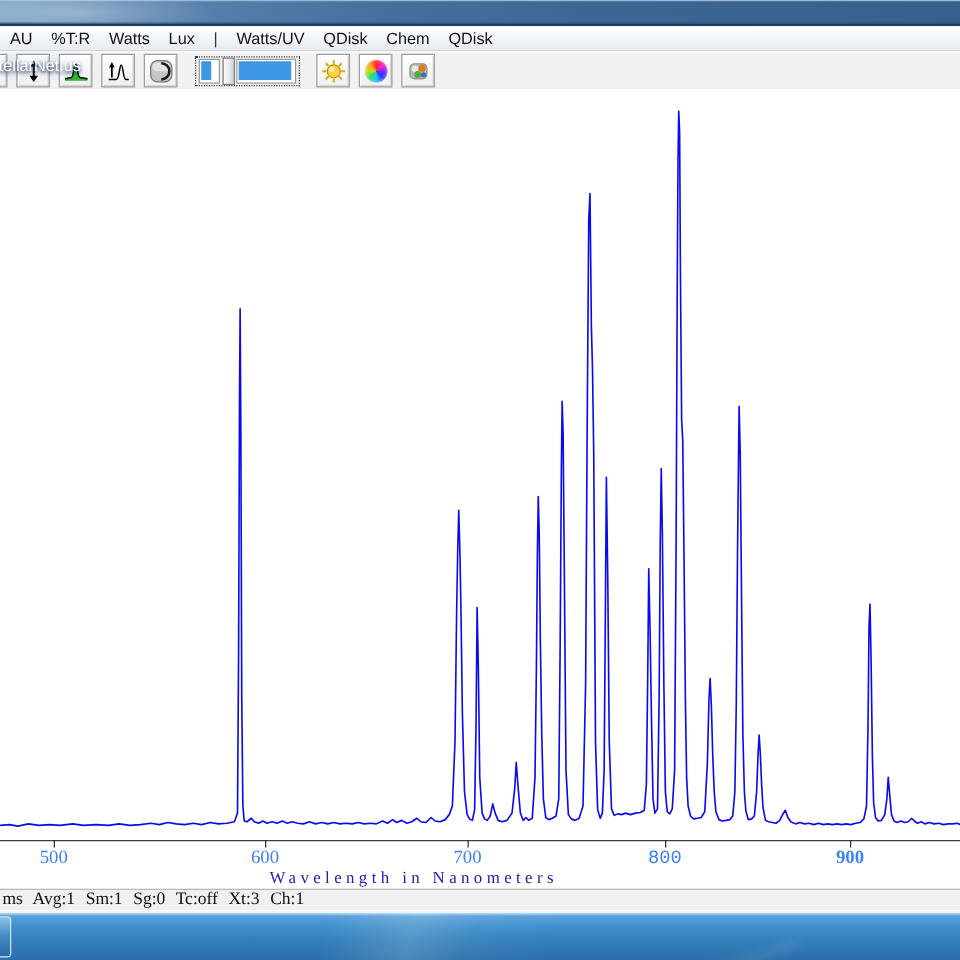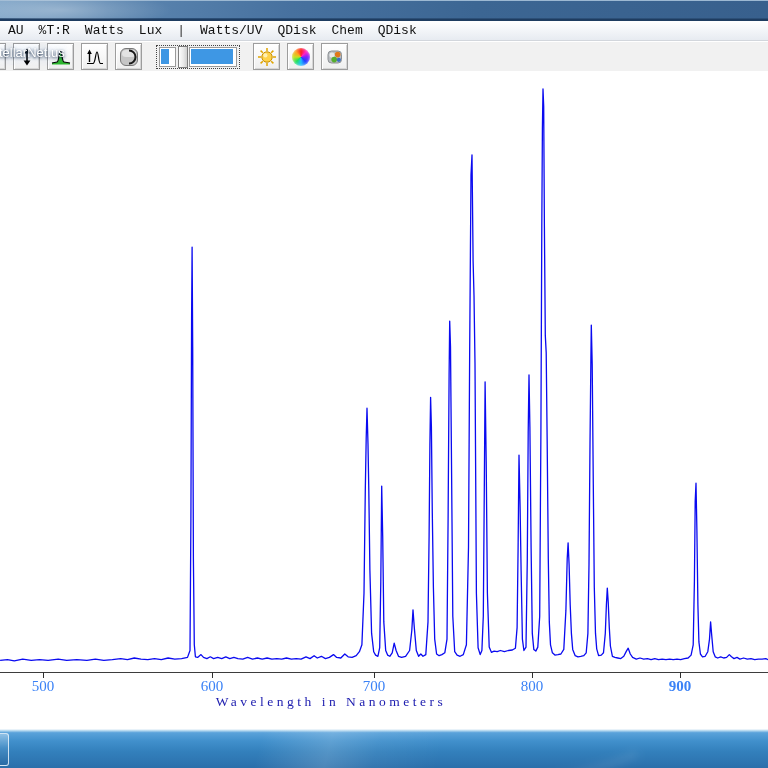--- a/index.html
+++ b/index.html
@@ -11,21 +11,21 @@
     box-shadow:inset 0 1px 0 #9cb8d2, inset 0 -1px 0 #2c4f77;}
   #titlebar:after{content:"";position:absolute;left:0;top:0;width:240px;height:19px;
     background:radial-gradient(ellipse 160px 26px at 60px 10px,rgba(255,255,255,.30),rgba(255,255,255,0) 70%);}
   #title-text{position:absolute;left:-1px;top:1px;font-size:13px;color:#fff;z-index:2;
     text-shadow:0 1px 3px rgba(5,25,55,.95),0 0 8px rgba(120,170,220,.6);margin-top:44px;}
   #titlebar-bottom{position:absolute;left:0;top:19px;width:768px;height:2px;background:#1e3c60;}
   
   #menubar{position:absolute;left:0;top:21px;width:768px;height:20px;
     background:linear-gradient(180deg,#ffffff 0%,#f4f6f9 45%,#e7ebf1 100%);
     border-bottom:1px solid #d2d6dc;display:flex;align-items:center;gap:15px;
-    padding-left:8px;box-sizing:border-box;font-size:13px;color:#111;font-family:Liberation Mono, monospace;}
+    padding-left:8px;box-sizing:border-box;font-size:13px;color:#111;}
   .menu-item{white-space:nowrap;cursor:default;}
   .menu-item.sep{color:#333;}
   
   #toolbar{position:absolute;left:0;top:42px;width:768px;height:29px;background:#f1f1f1;
     border-bottom:1px solid #d8d8d8;display:flex;align-items:center;}
   .tbtn{width:25px;height:25px;flex:0 0 auto;display:flex;align-items:center;justify-content:center;
     background:linear-gradient(180deg,#ffffff,#efefef);border:1px solid #9d9d9d;
     box-shadow:inset 1px 1px 0 #fff, inset -1px -1px 0 #d6d6d6;margin-right:7px;}
   #tbtn-partial{position:absolute;left:-21px;top:1px;}
   #toolbar-left{display:flex;margin-left:13px;}
@@ -189,26 +189,29 @@
   </svg>
   <div class="x-axis-line"></div>
   <div id="axis-layer">
       <div class="x-tick" style="left: 42.5px;"></div>
       <div class="x-tick-label" style="left: 23px;">500</div>
       <div class="x-tick" style="left: 211.5px;"></div>
       <div class="x-tick-label" style="left: 192px;">600</div>
       <div class="x-tick" style="left: 373.5px;"></div>
       <div class="x-tick-label" style="left: 354px;">700</div>
       <div class="x-tick" style="left: 531.5px;"></div>
-      <div class="x-tick-label" style="left: 512px;">800</div>
+      <div class="x-tick-label" style="left: 512px; font-family: Liberation Mono, monospace;">800</div>
       <div class="x-tick" style="left: 679.5px;"></div>
       <div class="x-tick-label" style="left: 660px; font-weight: bold;">900</div>
     </div>
   <div id="x-axis-title">Wavelength in Nanometers</div>
 
+  <div id="statusbar">
+    <span id="statusbar-text">ms Avg:1 Sm:1 Sg:0 Tc:off Xt:3 Ch:1</span>
+  </div>
 
   <div id="taskbar">
     <div class="swirl-band"></div>
     <div class="swirl-arc2"></div>
     <div class="swirl-arc"></div>
     <div id="taskbar-button-fragment"></div>
   </div>
 
 </div>
 

